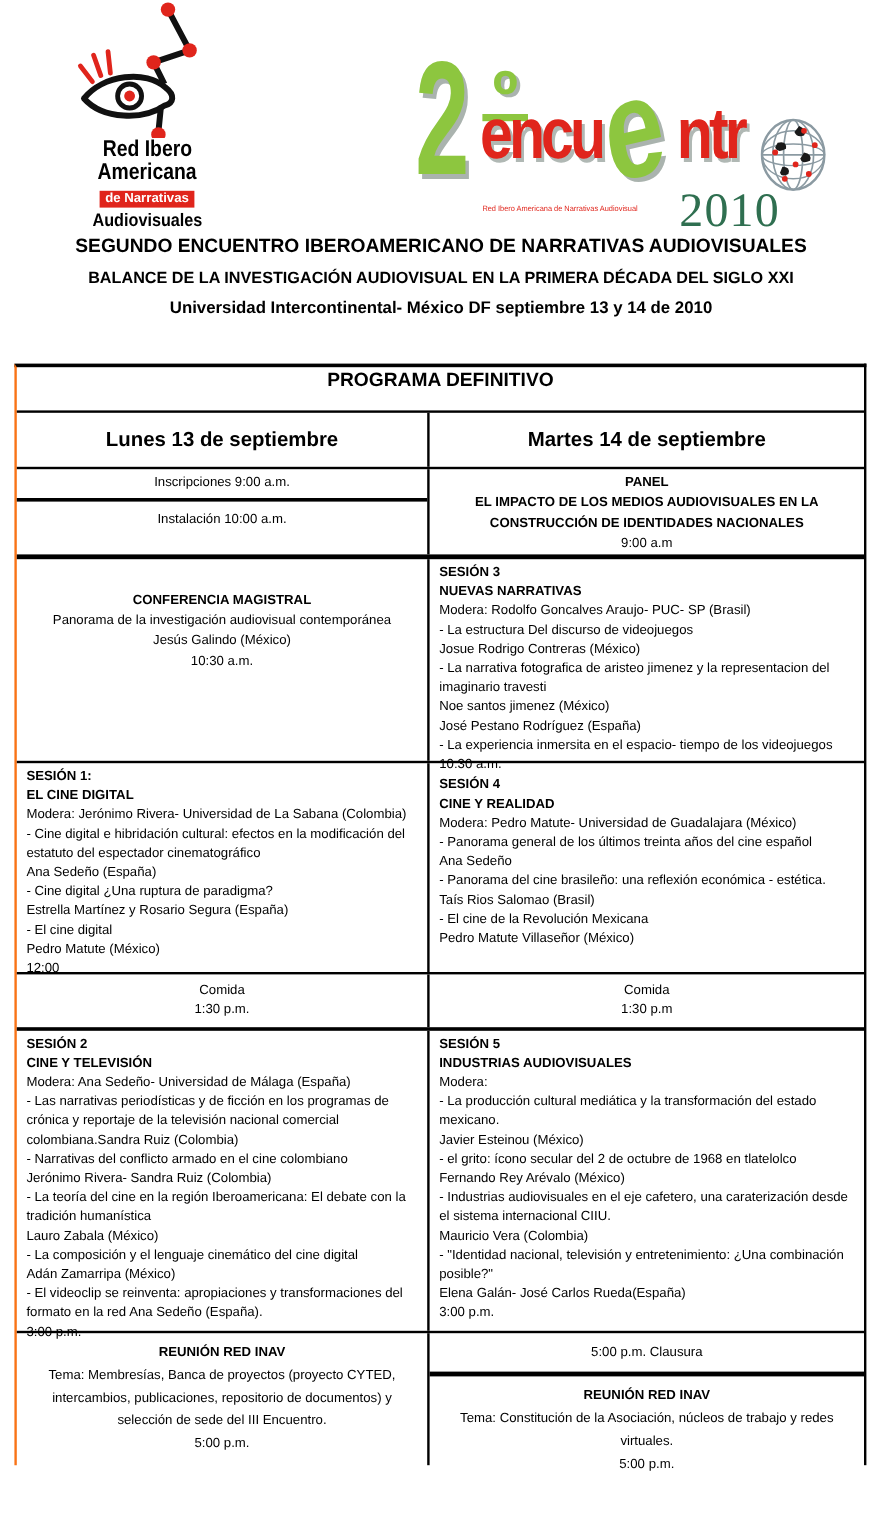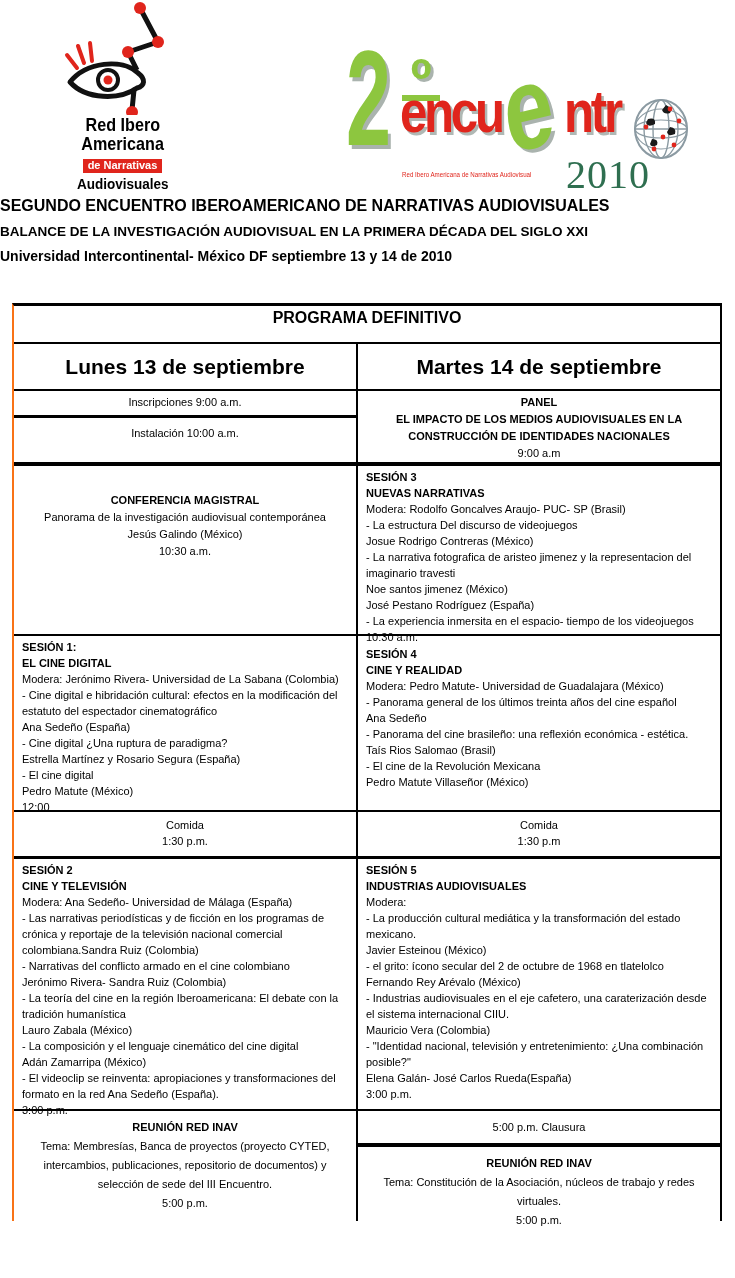--- a/index.html
+++ b/index.html
@@ -30,21 +30,21 @@
   .lr-bige { left:156px; top:0px; font-size:118px; color:var(--green,#8DC63F);
              transform:scaleX(.75) rotate(-10deg); transform-origin:left top; text-shadow:4px 4px 0 #aab3ae; }
   .lr-ntr { left:224px; top:27px; font-size:60px; color:var(--red,#E0251C); letter-spacing:-4px;
             transform:scaleX(.82); transform-origin:left top; text-shadow:3px 3px 0 #b0b8b4; }
   .lr-globe { position:absolute; left:292px; top:42px; }
   .lr-year { left:226px; top:100px; font-family:Liberation Serif, serif; font-weight:normal;
              font-size:40px; color:var(--darkgreen,#2F6F50); letter-spacing:1px; }
   .lr-tag { left:62px; top:117px; font-size:6.5px; font-weight:normal; color:var(--red,#E0251C);
             transform:scaleX(.95); transform-origin:left top; }
   
-  .titles { position:absolute; left:0; top:197px; width:735px; text-align:left; }
+  .titles { position:absolute; left:0; top:197px; width:735px; text-align:center; }
   .t1 { font-size:16px;   font-weight:bold; }
   .t2 { font-size:13.5px; font-weight:bold; margin-top:9px; }
   .t3 { font-size:14px;   font-weight:bold; margin-top:9px; }
   
   .ptable { position:absolute; left:12px; top:303px; width:710px;
             border-left:2px solid #f97316; border-right:2px solid #000; border-top:3px solid #000;
             font-size:11px; }
   .row { display:flex; }
   .lc { flex:0 0 344px; width:344px; border-right:2px solid #000; }
   .rc { flex:1; }
@@ -53,21 +53,21 @@
   .bt4 { border-top:4px solid #000; }
   .r1 { height:36px; }
   .r2 { height:47px; }
   .r3 { height:73px; }
   .r4 { height:172px; }
   .r5 { height:176px; }
   .r6 { height:46px; }
   .r7 { height:253px; }
   .r8 { height:112px; }
   .title-cell { width:100%; text-align:center; font-weight:bold; font-size:16px; padding-top:3px; }
-  .day { display:flex; align-items:center; justify-content:center; font-weight:bold; font-size:21px; }
+  .day { display:flex; align-items:center; justify-content:center; font-weight:bold; font-size:17px; }
   .center { text-align:center; }
   .sub { display:flex; flex-direction:column; }
   .subrow-a { height:27px; border-bottom:3px solid #000; padding-top:5px; }
   .subrow-b { height:43px; padding-top:9px; }
   .subrow-c { height:36px; border-bottom:4px solid #000; display:flex; align-items:center; justify-content:center; }
   .subrow-d { height:72px; padding-top:3px; }
   .panel { padding:3px 10px 0; line-height:17px; }
   .conf  { padding:26px 10px 0; line-height:17px; }
   .ses   { padding:3px 6px 0 8px; line-height:16px; }
   .pt16  { padding-top:10px; }

